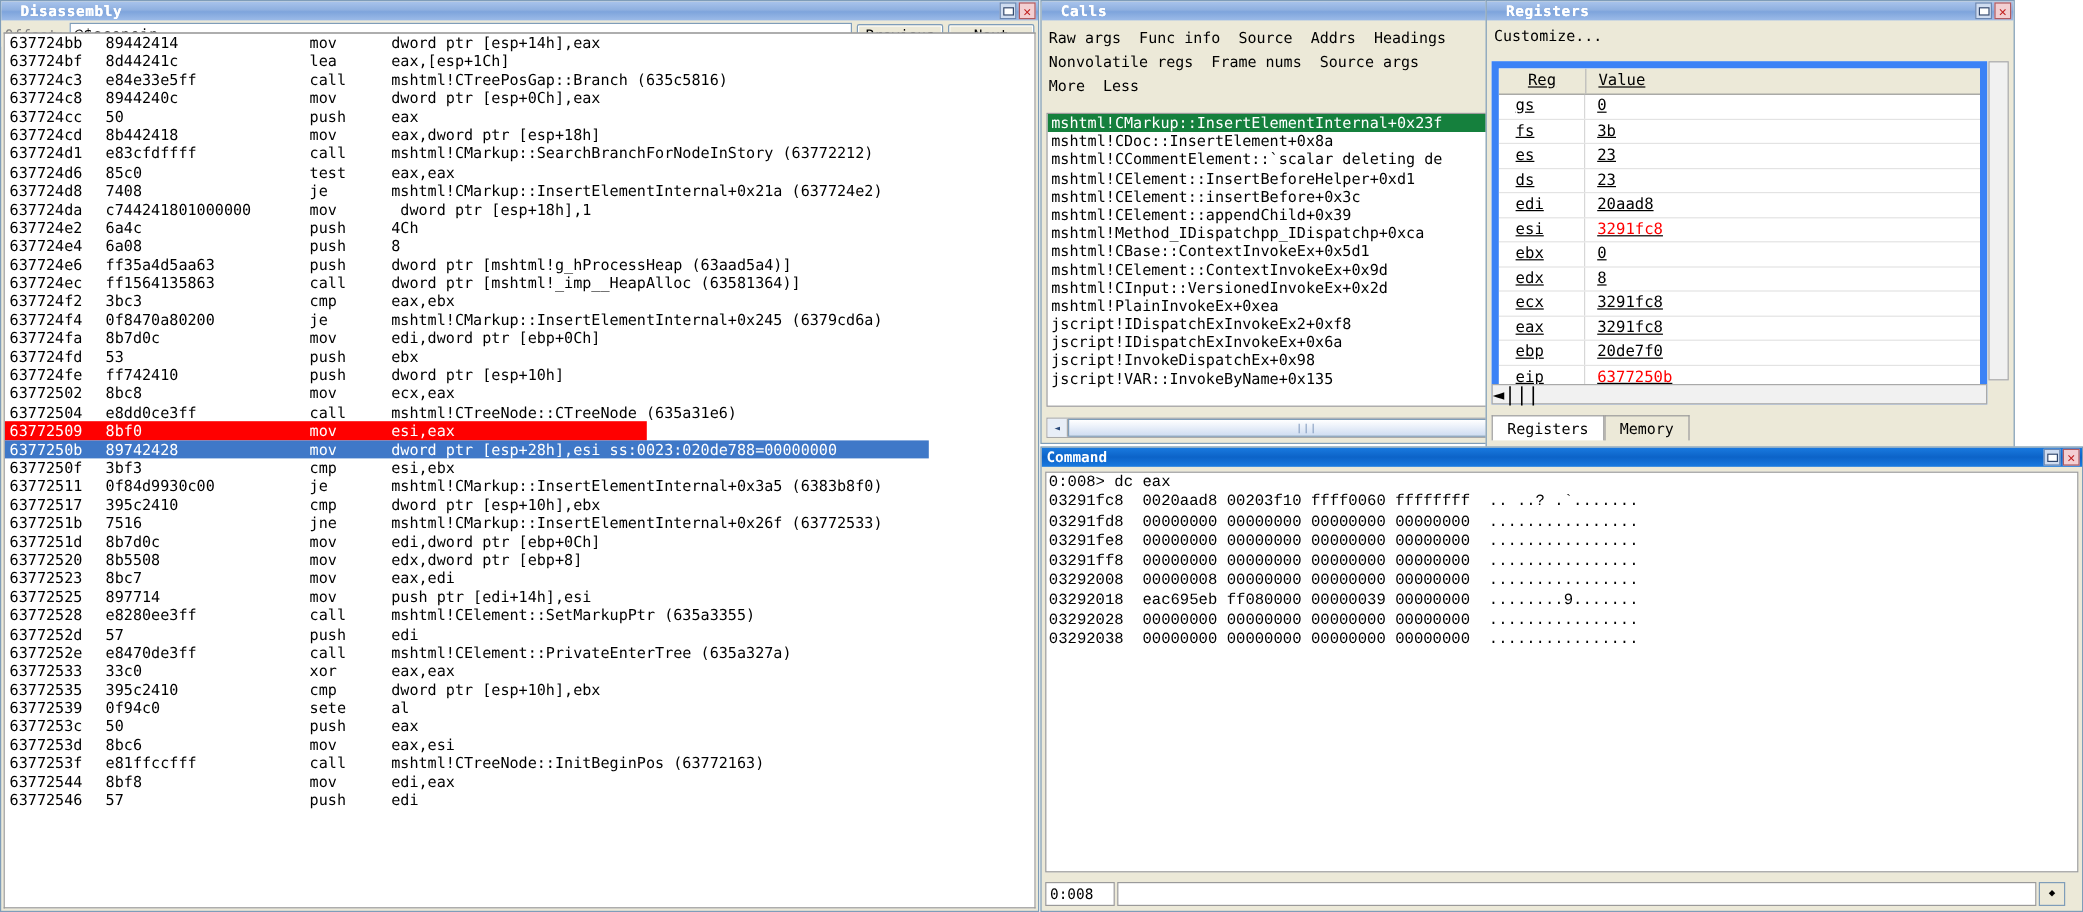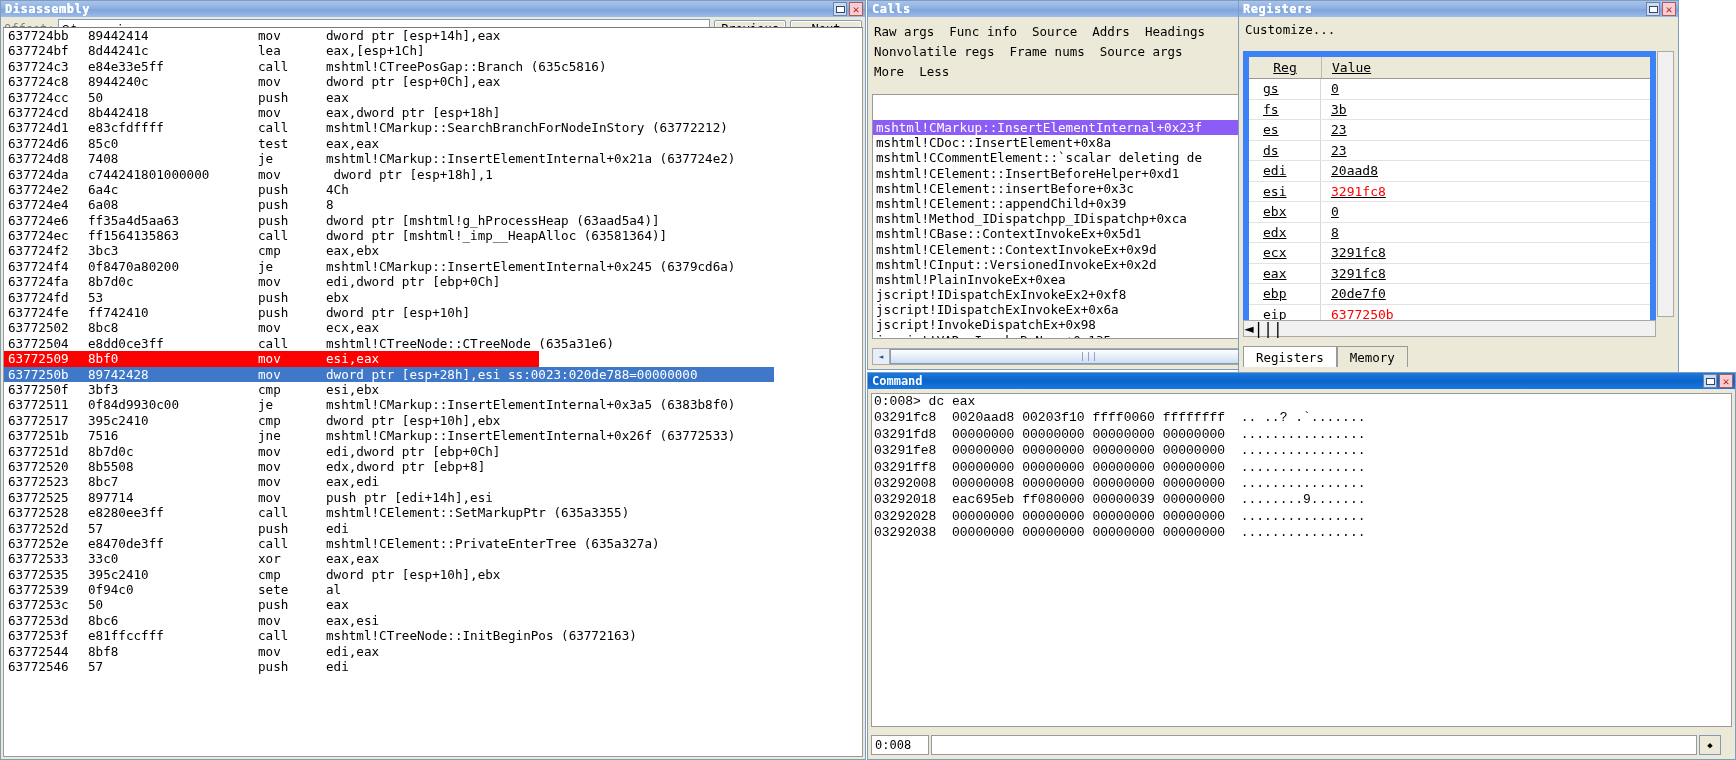--- a/index.html
+++ b/index.html
@@ -5,21 +5,21 @@
   html,body{margin:0;padding:0;background:#ffffff;}
   body{width:1736px;height:760px;overflow:hidden;font-family:"DejaVu Sans Mono",monospace;}
   .app{position:relative;width:1736px;height:760px;background:#ffffff;}
 
   
   .win{position:absolute;background:#ece9d8;border:1px solid #7f9db9;box-sizing:border-box;overflow:hidden;}
   .titlebar{height:16px;display:flex;align-items:center;
     background:linear-gradient(to bottom,#a9c4ec 0%,#8fb0e0 45%,#7ea4dc 55%,#9cbbe8 100%);
     font-family:"DejaVu Sans Mono",monospace;font-size:12px;font-weight:bold;color:#ffffff;
     padding-left:4px;position:relative;}
-  .titlebar .tt{letter-spacing:0.5px;text-shadow:0 0 0 #fff;}
+  .titlebar .tt{letter-spacing:0.5px;text-shadow:0 0 0 #fff;margin-left:12px;}
   .tb-btns{position:absolute;right:2px;top:0px;display:flex;gap:2px;align-items:center;height:16px;}
   .tbtn{width:14px;height:14px;border:1px solid #6a86b0;background:#cfdcf0;display:flex;align-items:center;justify-content:center;
         font-size:9px;line-height:9px;font-weight:bold;color:#16355f;box-sizing:border-box;}
   .tbtn.close{background:#f3cfd2;border-color:#b05a60;color:#c02020;font-size:11px;}
   .tbtn .mini{display:block;width:9px;height:7px;border:1px solid #31486e;background:#fff;box-sizing:border-box;}
 
   
   #disasm{left:0;top:0;width:866px;height:760px;border:1px solid #7f9db9;}
   .dis-toolbar{height:22px;display:flex;align-items:center;background:#ece9d8;padding:2px 3px 0 3px;box-sizing:border-box;}
   .dis-toolbar .lbl{font-size:12px;color:#808080;font-family:"DejaVu Sans Mono",monospace;margin-right:3px;}
@@ -37,21 +37,21 @@
   .drow .op{flex:1;}
   .drow.redrow{background:#ff0000;color:#ffffff;width:535px;}
   .drow.bluerow{background:#3f78c8;color:#ffffff;width:770px;}
 
   
   #calls{left:867px;top:0;width:427px;height:370px;}
   .calls-opts{padding:5px 6px 2px 6px;font-size:12.5px;color:#000;font-family:"DejaVu Sans Mono",monospace;line-height:20px;}
   .calls-opts .ln{white-space:pre;}
   .calls-list{position:absolute;left:4px;top:93px;right:20px;bottom:30px;background:#ffffff;border:1px solid #9a9a9a;overflow:hidden;}
   .crow{height:15.2px;line-height:15.2px;font-size:12.6px;white-space:pre;padding-left:3px;color:#000;font-family:"DejaVu Sans Mono",monospace;}
-  .crow.sel{background:#8b5cf6;color:#fff;margin-top:25px;}
+  .crow.sel{background:#15803d;color:#fff;}
   .vscroll{position:absolute;top:93px;right:4px;width:16px;bottom:30px;background:#f1f1f1;border:1px solid #a9a9a9;box-sizing:border-box;}
   .vscroll .arrow{height:14px;background:#e8eef7;border-bottom:1px solid #a9a9a9;display:flex;align-items:center;justify-content:center;font-size:8px;color:#2a4a7a;}
   .vscroll .arrow.bot{border-bottom:none;border-top:1px solid #a9a9a9;position:absolute;bottom:0;left:0;right:0;}
   .vscroll .thumb{position:absolute;top:16px;left:1px;right:1px;height:120px;background:linear-gradient(to right,#ffffff,#cfddf2);border:1px solid #7f9db9;box-sizing:border-box;}
   .hscroll{position:absolute;left:4px;right:4px;bottom:4px;height:17px;background:#f1f1f1;border:1px solid #a9a9a9;box-sizing:border-box;display:flex;align-items:center;}
   .hscroll .harrow{width:16px;height:15px;background:#e8eef7;display:flex;align-items:center;justify-content:center;font-size:8px;color:#2a4a7a;border-right:1px solid #a9a9a9;}
   .hscroll .hthumb{flex:1;height:15px;margin:0 0 0 0;background:linear-gradient(to bottom,#ffffff,#cfddf2);border:1px solid #7f9db9;box-sizing:border-box;
        display:flex;align-items:center;justify-content:center;font-size:8px;color:#6a86b0;letter-spacing:1px;}
 
   

